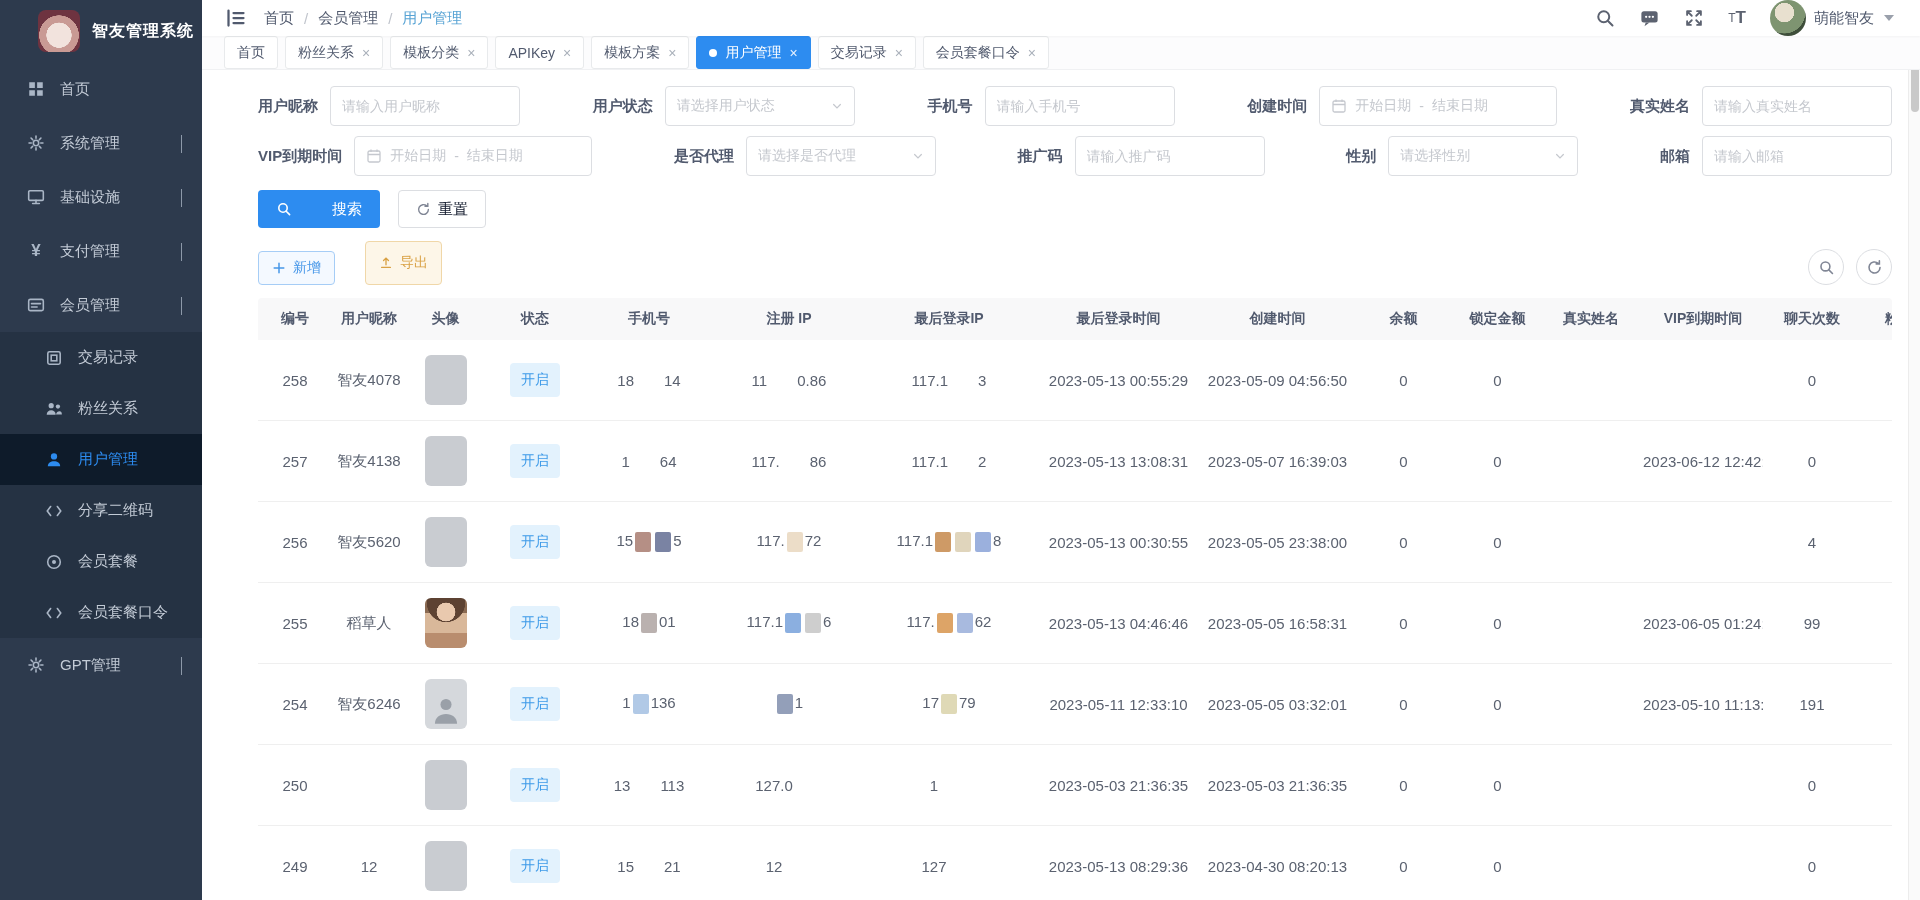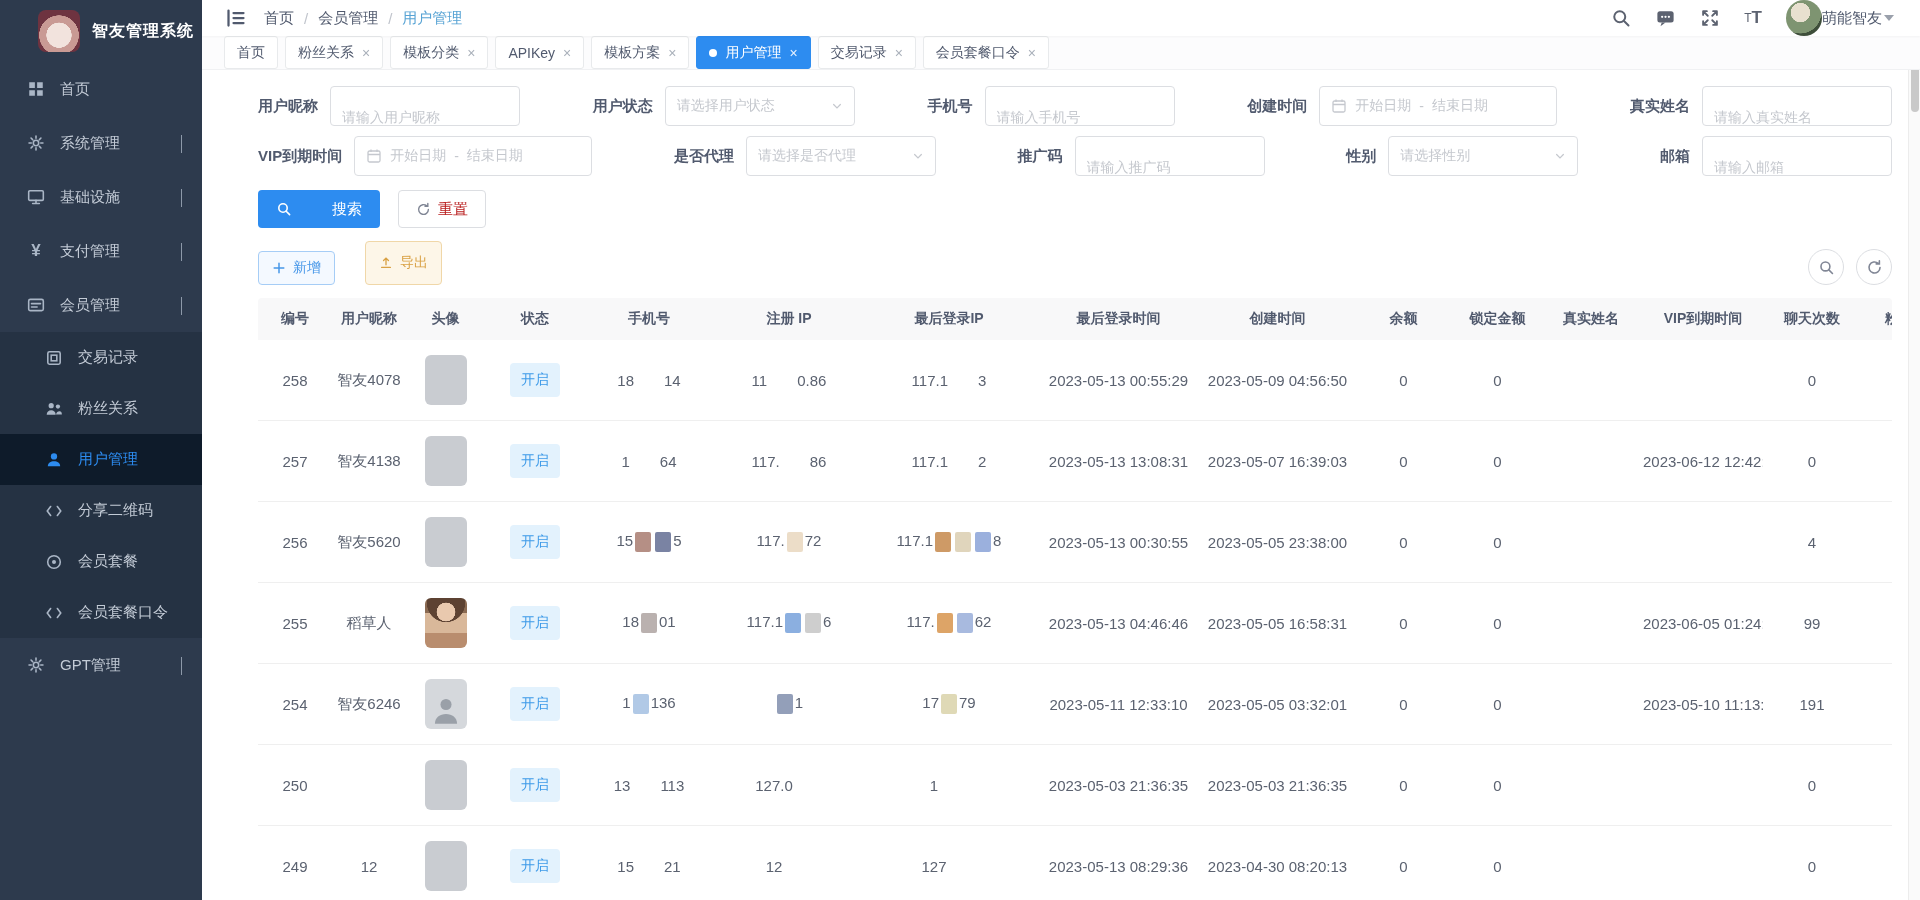--- a/index.html
+++ b/index.html
@@ -30,21 +30,21 @@
   .topbar { height:49px; display:flex; align-items:center; padding:0 26px 0 24px; background:#fff;
     box-shadow:0 1px 2px rgba(0,0,0,.04); position:relative; z-index:3; }
   .hamburger { color:#515a6e; margin-right:18px; cursor:pointer; display:inline-flex; }
   .breadcrumb { display:flex; align-items:center; gap:10px; font-size:15px; }
   .breadcrumb .crumb { color:#515a6e; cursor:pointer; }
   .breadcrumb .crumb.last { color:#57a3d4; }
   .breadcrumb .sep { color:#c0c4cc; }
   .topbar-right { margin-left:auto; display:flex; align-items:center; gap:24px; color:#5c6270; }
   .topbar-right .tool { cursor:pointer; display:inline-flex; align-items:center; }
   .fontsize-glyph b { font-size:17px; } .fontsize-glyph i { font-style:normal; font-size:12px; }
-  .user-chip { display:flex; align-items:center; gap:0; cursor:pointer; }
+  .user-chip { display:flex; align-items:center; gap:8px; cursor:pointer; }
   .user-avatar { width:36px; height:36px; border-radius:50%;
     background:radial-gradient(circle at 40% 35%, #e8e0cf 0 30%, #7e9471 31% 65%, #3e4e3a 66% 100%); }
   .user-name { font-size:15px; color:#515a6e; }
   .caret { width:0; height:0; border-left:5px solid transparent; border-right:5px solid transparent; border-top:6px solid #9aa0ab; margin-left:2px; }
 
   
   .tabbar { height:47px; display:flex; align-items:center; gap:7px; padding:0 0 0 22px; background:#fcfcfd;
     border-bottom:1px solid #f0f1f3; position:relative; z-index:2; }
   .tab { display:inline-flex; align-items:center; gap:8px; height:33px; padding:0 12px; background:#fff;
     border:1px solid #e8eaec; border-radius:3px; font-size:14px; color:#515a6e; cursor:pointer; white-space:nowrap; }
@@ -54,34 +54,34 @@
   .tab.active .dot { display:inline-block; }
   .tab.active .tab-close { color:#e8f2ff; }
 
   
   .content { flex:1; background:#fff; padding:6px 28px 0 28px; min-width:0;margin-left:28px; }
   .filter-row { display:flex; align-items:center; justify-content:space-between; margin-top:10px; height:40px; }
   .filter-group { display:flex; align-items:center; }
   .filter-label { font-size:15px; font-weight:bold; color:#515a6e; margin-right:12px; white-space:nowrap; }
   .f-input, .f-select, .f-date { height:40px; border:1px solid #dcdee2; border-radius:4px; background:#fff;
     display:flex; align-items:center; padding:0 11px; font-size:14px; color:#c5c8ce; }
-  .f-input { width:190px;align-items:flex-end; } .f-input input { border:none; outline:none; width:100%; font-size:14px; color:#515a6e; background:transparent; }
+  .f-input { width:190px; } .f-input input { border:none; outline:none; width:100%; font-size:14px; color:#515a6e; background:transparent; }
   .f-input input::placeholder { color:#c5c8ce; }
   .f-select { width:190px; cursor:pointer; justify-content:space-between; }
   .f-select .ph { overflow:hidden; white-space:nowrap; }
   .f-date { width:238px; gap:8px; cursor:pointer; }
   .f-date .dsep { color:#c5c8ce; }
   .f-date .dph { white-space:nowrap; }
   .cal-icon, .sel-chev { color:#c5c8ce; display:inline-flex; }
 
   .btn-row { display:flex; gap:18px; margin-top:14px; }
   .btn { display:inline-flex; align-items:center; gap:7px; height:38px; padding:0 17px; border-radius:4px;
     font-size:15px; cursor:pointer; border:1px solid transparent; }
   .btn-primary { background:#2d8cf0; color:#fff;gap:40px; }
-  .btn-plain { background:#fff; color:#b91c1c; border-color:#dcdee2;text-align:right; }
+  .btn-plain { background:#fff; color:#0f172a; border-color:#dcdee2;text-align:right; }
 
   .toolbar { display:flex; align-items:flex-end; margin-top:13px; gap:30px; }
   .btn-ghost-blue { height:34px; padding:0 13px; font-size:14px; background:#f4f9ff; color:#4596e8; border-color:#a6cdf6; }
   .btn-ghost-warn { height:44px; padding:0 13px; font-size:14px; background:#fdf6e8; color:#d9a144; border-color:#f0d7a8; }
   .toolbar-right { margin-left:auto; display:flex; gap:12px; }
   .circle-btn { width:36px; height:36px; border:1px solid #dcdee2; border-radius:50%; display:inline-flex;
     align-items:center; justify-content:center; color:#808695; cursor:pointer; background:#fff; }
 
   
   .table { margin-top:13px; overflow:hidden; }

